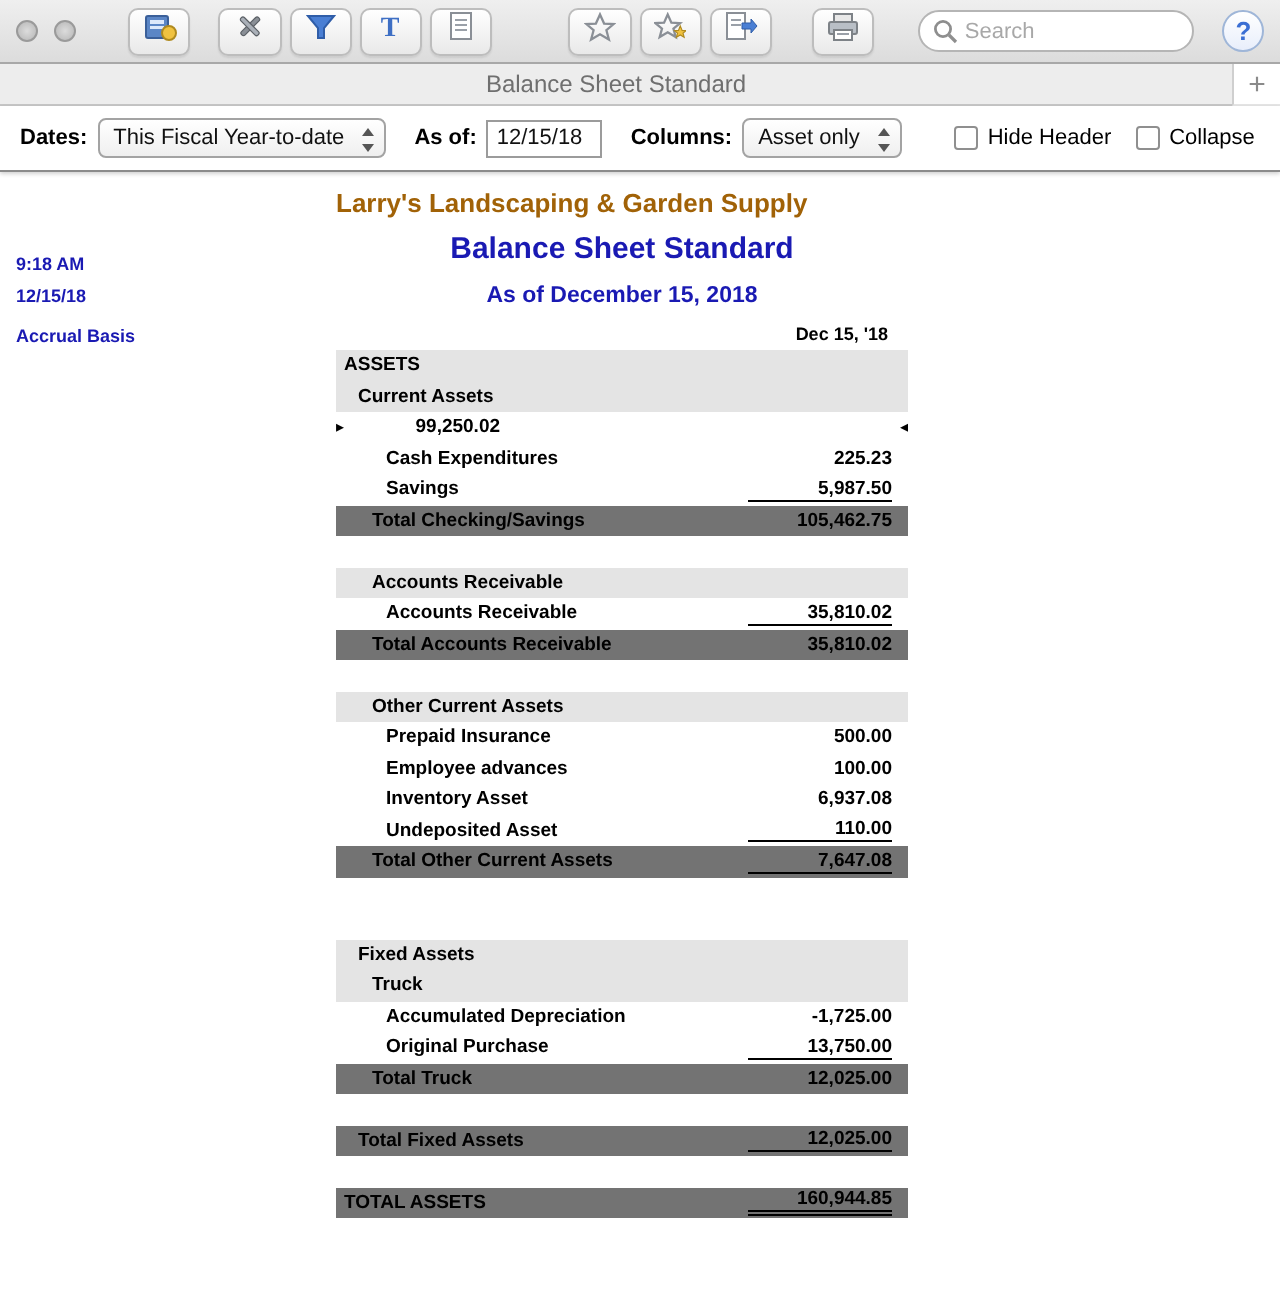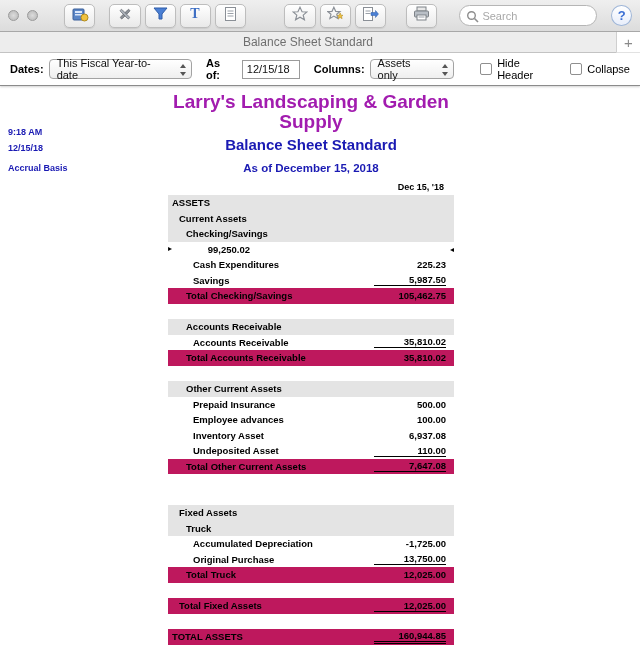--- a/index.html
+++ b/index.html
@@ -52,30 +52,30 @@
                 padding:0 4px; color:#111; margin-right:14px; outline:none; }
   .chk { display:inline-flex; align-items:center; margin-left:12px; }
   .chk-box { width:12px; height:12px; border:1px solid #8f8f8f; border-radius:2px;
              background:#fff; margin-right:5px; }
 
   
   .report { position:relative; height:563px; background:#fff; overflow:hidden; }
   .annot { position:absolute; left:8px; font-size:9px; font-weight:bold; color:#1a1ab3;margin-top:28px; }
   .annot.t1 { top:13px; } .annot.t2 { top:29px; } .annot.t3 { top:49px; }
   .sheet { width:286px; margin-left:168px; padding-top:6px; }
-  .company { text-align:center; font-size:19px; font-weight:bold; color:#a21caf; line-height:20px; }
+  .company { text-align:left; font-size:13px; font-weight:bold; color:#a16207; line-height:20px; }
   .rtitle  { text-align:center; font-size:15px; font-weight:bold; color:#1a1ab3; line-height:20px; margin-top:3px; }
   .rsub    { text-align:center; font-size:11.5px; font-weight:bold; color:#1a1ab3; margin-top:7px; }
   .colhdr  { text-align:right; font-size:9px; font-weight:bold; color:#000;
              padding-right:10px; margin-top:8px; margin-bottom:3px; }
   .rrow { height:15.5px; display:flex; align-items:center; padding:0 8px 0 0;
           font-size:9.5px; color:#000; position:relative; }
   .rrow.spacer { background:none; }
   .band-gray { background:#e4e4e4; }
-  .band-blue { background:#be185d; }
+  .band-blue { background:#737373; }
   .rlabel { flex:1; white-space:nowrap; font-weight:bold; }
   .rvalue { width:72px; text-align:right; font-weight:bold; white-space:nowrap; }
   .rvalue.ul  { border-bottom:1px solid #000; }
   .rvalue.dul { border-bottom:3px double #000; }
   .arr { font-size:8px; color:#000; line-height:1; }
   .arr-right { margin-right:6px; }
   .arr-left  { position:absolute; right:0; top:4px; }
 </style>
 </head>
 <body>
@@ -190,21 +190,21 @@
   <span class="popup">
     <span>This Fiscal Year-to-date</span>
     <span class="popup-arrows"></span>
   </span>
 
   <span class="f-label">As of:</span>
   <input class="asof-input" type="text" value="12/15/18" style="">
 
   <span class="f-label">Columns:</span>
   <span class="popup">
-    <span>Assets only</span>
+    <span>Asset only</span>
     <span class="popup-arrows"></span>
   </span>
 
   <span class="chk">
     <span class="chk-box"></span>
     <span>Hide Header</span>
   </span>
   <span class="chk">
     <span class="chk-box"></span>
     <span>Collapse</span>
@@ -221,23 +221,20 @@
     <div class="rtitle">Balance Sheet Standard</div>
     <div class="rsub">As of December 15, 2018</div>
     <div class="colhdr">Dec 15, '18</div>
     <div>
         <div class="rrow band-gray">
           <span class="rlabel" style="padding-left: 4px;">ASSETS</span>
         </div>
         <div class="rrow band-gray">
           <span class="rlabel" style="padding-left: 11px;">Current Assets</span>
         </div>
-        <div class="rrow band-gray">
-          <span class="rlabel" style="padding-left: 18px;">Checking/Savings</span>
-        </div>
         <div class="rrow">
           <span class="arr arr-right">▸</span>
           <span class="rvalue">99,250.02</span>
           <span class="arr arr-left">◂</span>
         </div>
         <div class="rrow">
           <span class="rlabel" style="padding-left: 25px;">Cash Expenditures</span>
           <span class="rvalue">225.23</span>
         </div>
         <div class="rrow">

